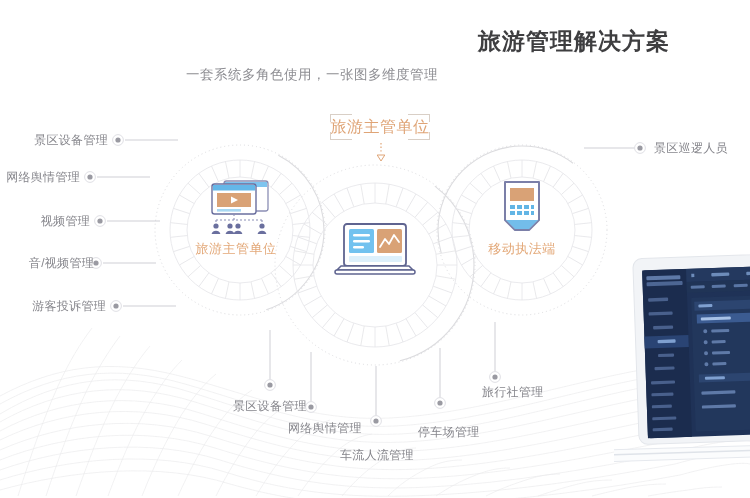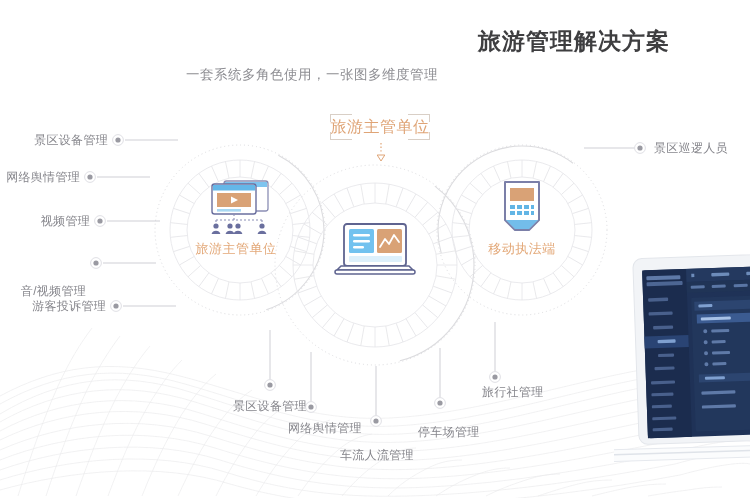--- a/index.html
+++ b/index.html
@@ -360,21 +360,21 @@
       <circle cx="440" cy="403" r="5.4" fill="#ffffff" stroke="#e0e0e5" stroke-width="1"></circle>
         <circle cx="440" cy="403" r="2.6" fill="#9a9aa2"></circle>
       <circle cx="495" cy="377" r="5.4" fill="#ffffff" stroke="#e0e0e5" stroke-width="1"></circle>
         <circle cx="495" cy="377" r="2.6" fill="#9a9aa2"></circle>
     </g>
   </svg>
 
   <div class="conn-label r" style="left:0;  top:132px; width:108px;">景区设备管理</div>
   <div class="conn-label r" style="left:0;  top:169px; width:80px;">网络舆情管理</div>
   <div class="conn-label r" style="left:0;  top:213px; width:90px;">视频管理</div>
-  <div class="conn-label r" style="left:0;  top:255px; width:86px;margin-top:28px;">音/视频管理</div>
+  <div class="conn-label r" style="left:8px;  top:255px; width:86px;">音/视频管理</div>
   <div class="conn-label r" style="left:0;  top:298px; width:106px;">游客投诉管理</div>
 
   <div class="conn-label" style="left:654px; top:140px;">景区巡逻人员</div>
 
   <div class="conn-label" style="left:233px; top:398px;">景区设备管理</div>
   <div class="conn-label" style="left:288px; top:420px;">网络舆情管理</div>
   <div class="conn-label" style="left:340px; top:447px;">车流人流管理</div>
   <div class="conn-label" style="left:418px; top:424px;">停车场管理</div>
   <div class="conn-label" style="left:458px; top:384px;margin-left:24px;">旅行社管理</div>
 

